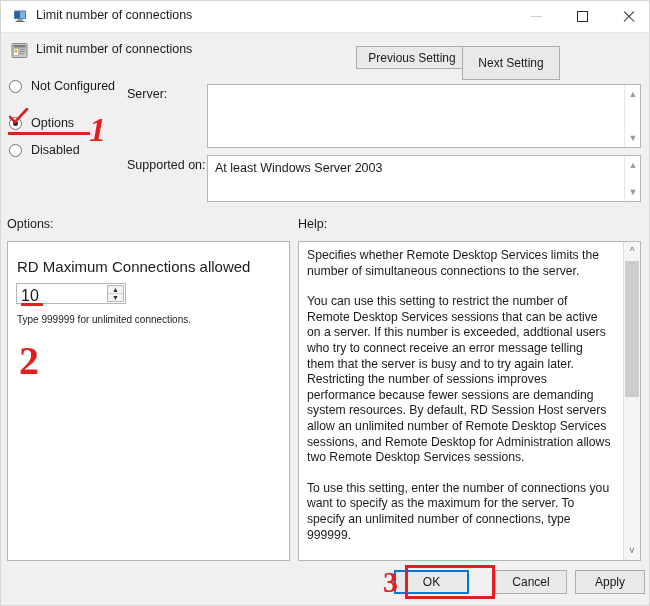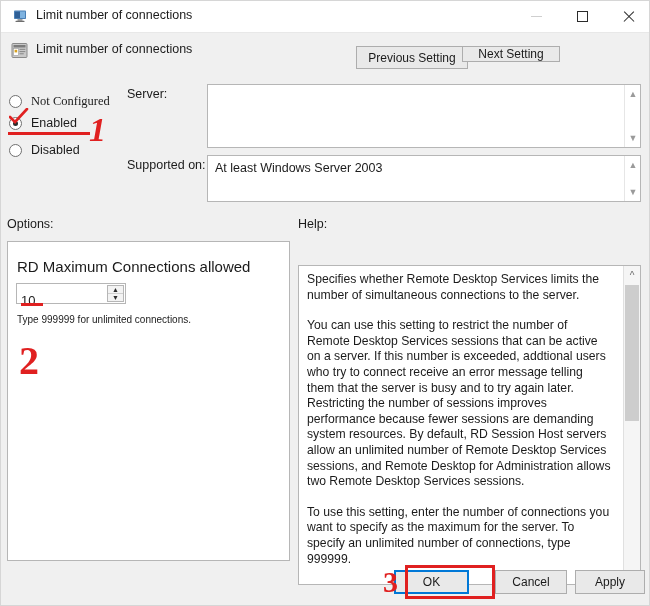--- a/index.html
+++ b/index.html
@@ -98,32 +98,32 @@
     justify-content: center;
   }
   .btn-prev {
     position: absolute;
     left: 355px; top: 45px;
     width: 112px; height: 23px;
   }
   .btn-next {
     position: absolute;
     left: 461px; top: 45px;
-    width: 98px; height: 16px;
+    width: 98px; height: 34px;
   }
 
   
   .radio-row {
     position: absolute;
     left: 8px;
     display: flex;
     align-items: center;
     height: 18px;
   }
-  .r1 { top: 91px; font-family: Liberation Serif, serif; }
+  .r1 { top: 76px; }
   .r2 { top: 113px; }
   .r3 { top: 140px; }
   .radio-dot {
     width: 13px; height: 13px;
     border: 1px solid #707070;
     border-radius: 50%;
     background: #ffffff;
     box-sizing: border-box;
     position: relative;
     flex: 0 0 auto;
@@ -210,22 +210,22 @@
   .spin-wrap {
     position: absolute;
     left: 8px; top: 41px;
     width: 110px; height: 21px;
     box-sizing: border-box;
     border: 1px solid #b6b6b6;
     background: #ffffff;
   }
   .spin-value {
     position: absolute;
-    left: 4px; top: 9px;
-    font-size: 13px;
+    left: 4px; top: 3px;
+    font-size: 16px;
     color: #1b1b1b;
   }
   .spin-underline {
     position: absolute;
     left: 4px; top: 19px;
     width: 22px; height: 3px;
     background: #e02020;
   }
   .spin-btns {
     position: absolute;
@@ -252,21 +252,20 @@
 
   
   .help-panel {
     position: absolute;
     left: 297px; top: 240px;
     width: 343px; height: 320px;
     background: #ffffff;
     border: 1px solid #b6b6b6;
     box-sizing: border-box;
     overflow: hidden;
-    margin-top: 24px;
   }
   .help-text {
     position: absolute;
     left: 8px; top: 6px;
     width: 305px;
     font-size: 12.2px;
     line-height: 15.6px;
     color: #1b1b1b;
   }
   .help-text p { margin: 0 0 15px 0; }
@@ -388,21 +387,21 @@
 
   <button class="btn btn-prev">Previous Setting</button>
   <button class="btn btn-next">Next Setting</button>
 
   <div class="radio-row r1">
     <span class="radio-dot"></span>
     <span class="radio-label">Not Configured</span>
   </div>
   <div class="radio-row r2">
     <span class="radio-dot sel"></span>
-    <span class="radio-label">Enabled</span>
+    <span class="radio-label">Options</span>
   </div>
   <div class="radio-row r3">
     <span class="radio-dot"></span>
     <span class="radio-label">Disabled</span>
   </div>
 
   <span class="field-label lbl-comment">Server:</span>
   <div class="textbox tb-comment">
     <span class="tb-text"></span>
     <div class="mini-sb">

